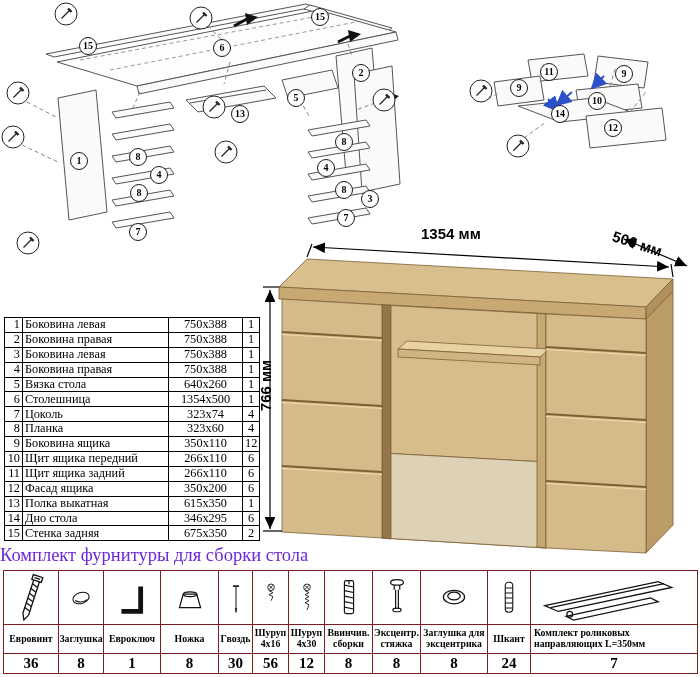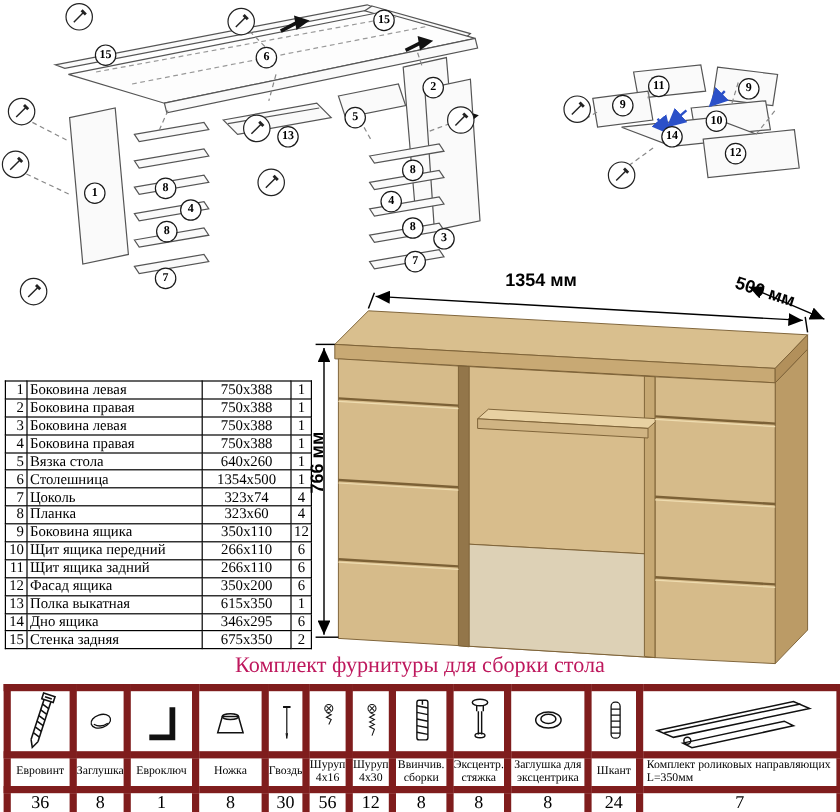--- a/index.html
+++ b/index.html
@@ -23,23 +23,23 @@
   
   #parts-table { position: absolute; left: 4px; top: 317px; border-collapse: collapse; background: #fff; z-index: 4; }
   #parts-table td {
     border: 1px solid #000; font-size: 12.3px; line-height: 13.5px;
     padding: 0 2px; height: 14.9px; white-space: nowrap;
   }
   #parts-table .c-num { text-align: right; }
   #parts-table .c-size { text-align: center; }
   #parts-table .c-qty { text-align: center; }
   
-  #hw-title { position: absolute; left: 0; top: 545px; width: 700px; text-align: center; font-size: 18.5px; color: #be185d; }
+  #hw-title { position: absolute; left: 0; top: 545px; width: 700px; text-align: left; font-size: 18.5px; color: #6d28d9; }
   #hw-table { position: absolute; left: 3px; top: 570px; width: 694px; border-collapse: collapse; table-layout: fixed; background: #fff; }
-  #hw-table td { border: 6px solid #7f1d1d; text-align: center; vertical-align: middle; padding: 0; overflow: hidden; }
+  #hw-table td { border: 1px solid #7f1d1d; text-align: center; vertical-align: middle; padding: 0; overflow: hidden; font-weight: bold; }
   .hw-icon-cell { height: 54px; }
   .hw-name-cell { height: 29px; font-size: 9.8px; line-height: 10.6px; padding: 0 1px; }
   .hw-name-left { text-align: left !important; padding-left: 3px !important; margin-top: 28px; }
   .hw-qty-cell { height: 20px; font-size: 15px; }
   .hwico { display: block; margin: 0 auto; position: static; }
   .hwico line, .hwico path, .hwico rect, .hwico circle, .hwico ellipse, .hwico polygon {
     stroke: #111; fill: none; stroke-width: 1.3;
   }
 </style>
 </head>
@@ -310,21 +310,21 @@
           <td class="c-qty">6</td>
         </tr>
       <tr>
           <td class="c-num">13</td>
           <td>Полка выкатная</td>
           <td class="c-size">615х350</td>
           <td class="c-qty">1</td>
         </tr>
       <tr>
           <td class="c-num">14</td>
-          <td>Дно ящика</td>
+          <td>Дно стола</td>
           <td class="c-size">346х295</td>
           <td class="c-qty">6</td>
         </tr>
       <tr>
           <td class="c-num">15</td>
           <td>Стенка задняя</td>
           <td class="c-size">675х350</td>
           <td class="c-qty">2</td>
         </tr>
     </tbody>

